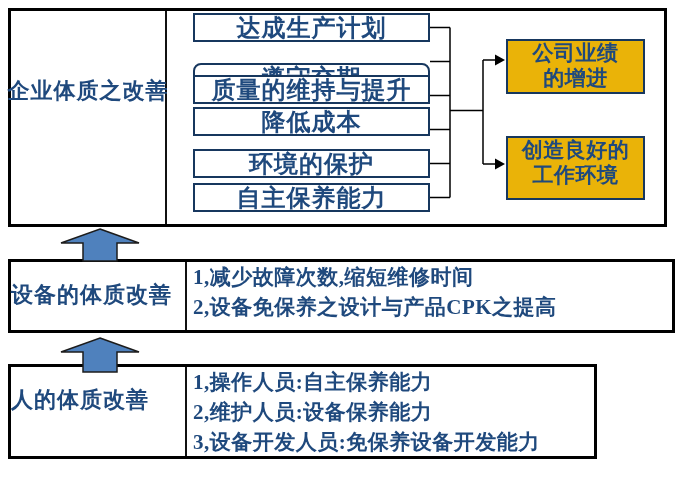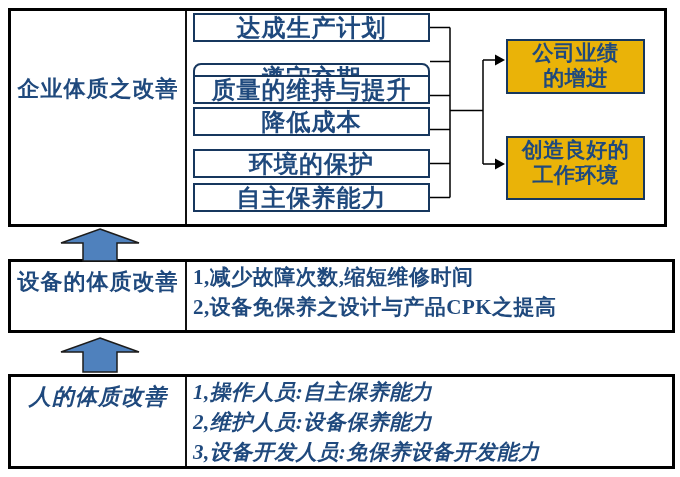--- a/index.html
+++ b/index.html
@@ -14,44 +14,43 @@
   }
   
   .frame{
     position:absolute;
     border:3px solid #000000;
     background:#ffffff;
     box-sizing:border-box;
   }
   #top-box{left:8px;top:8px;width:659px;height:219px;}
   #middle-box{left:8px;top:259px;width:667px;height:74px;display:flex;}
-  #bottom-box{left:8px;top:374px;width:667px;height:95px;display:flex;font-style:italic;}
+  #bottom-box{left:8px;top:364px;width:589px;height:95px;display:flex;}
 
   
   .left-cell{
     box-sizing:border-box;
     width:176px;
     flex:0 0 176px;
     border-right:2px solid #111111;
     display:flex;
-    justify-content:center;
     align-items:flex-start;
-    padding-top:5px;
+    padding-top:18px;
     font-size:22px;
     line-height:30px;
     letter-spacing:1px;
     white-space:nowrap;
   }
   #top-left-cell{
-    position:absolute;left:0;top:0;bottom:0;width:176px;
+    position:absolute;left:0;top:0;bottom:0;width:156px;
     box-sizing:border-box;
     border-right:2px solid #111111;
     display:flex;justify-content:center;align-items:flex-start;
     padding-top:66px;
-    font-size:22px;line-height:28px;letter-spacing:1px;white-space:nowrap;font-family:Liberation Mono, monospace;
+    font-size:22px;line-height:28px;letter-spacing:1px;white-space:nowrap;
   }
   
   .right-cell{
     flex:1;
     display:flex;
     flex-direction:column;
     justify-content:flex-start;
     padding-left:6px;
     box-sizing:border-box;
   }

